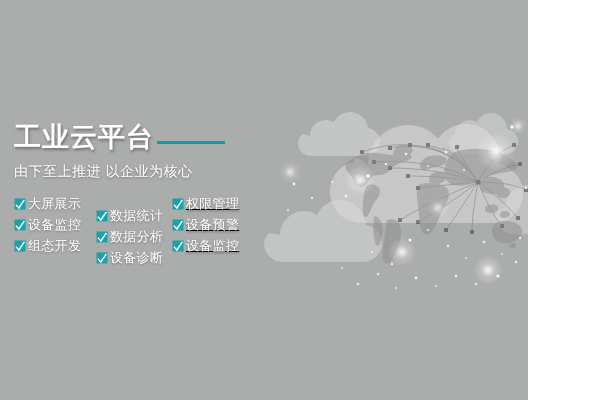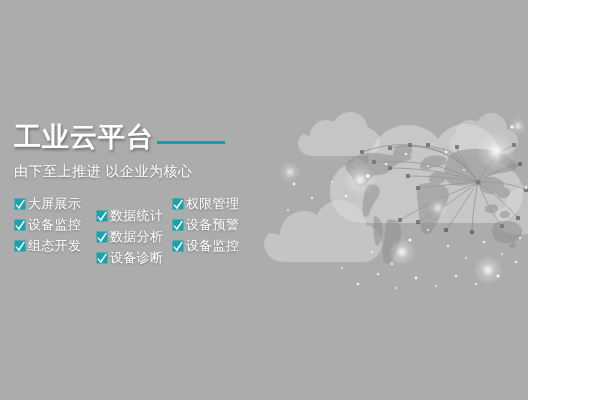--- a/index.html
+++ b/index.html
@@ -81,21 +81,21 @@
     height: 20px;
     margin-bottom: 1px;
   }
   .feature-item {
     display: flex;
     align-items: center;
     white-space: nowrap;
   }
   .feature-item.col1 { width: 82px; }
   .feature-item.col2 { width: 76px; margin-top: 23px; }
-  .feature-item.col3 { width: auto; }
+  .feature-item.col3 { width: auto; text-decoration: underline; }
 
   .check-icon {
     flex: 0 0 auto;
     width: 12px;
     height: 12px;
     margin-right: 2px;
     position: relative;
     display: block;
   }
   .check-icon svg { display: block; }

